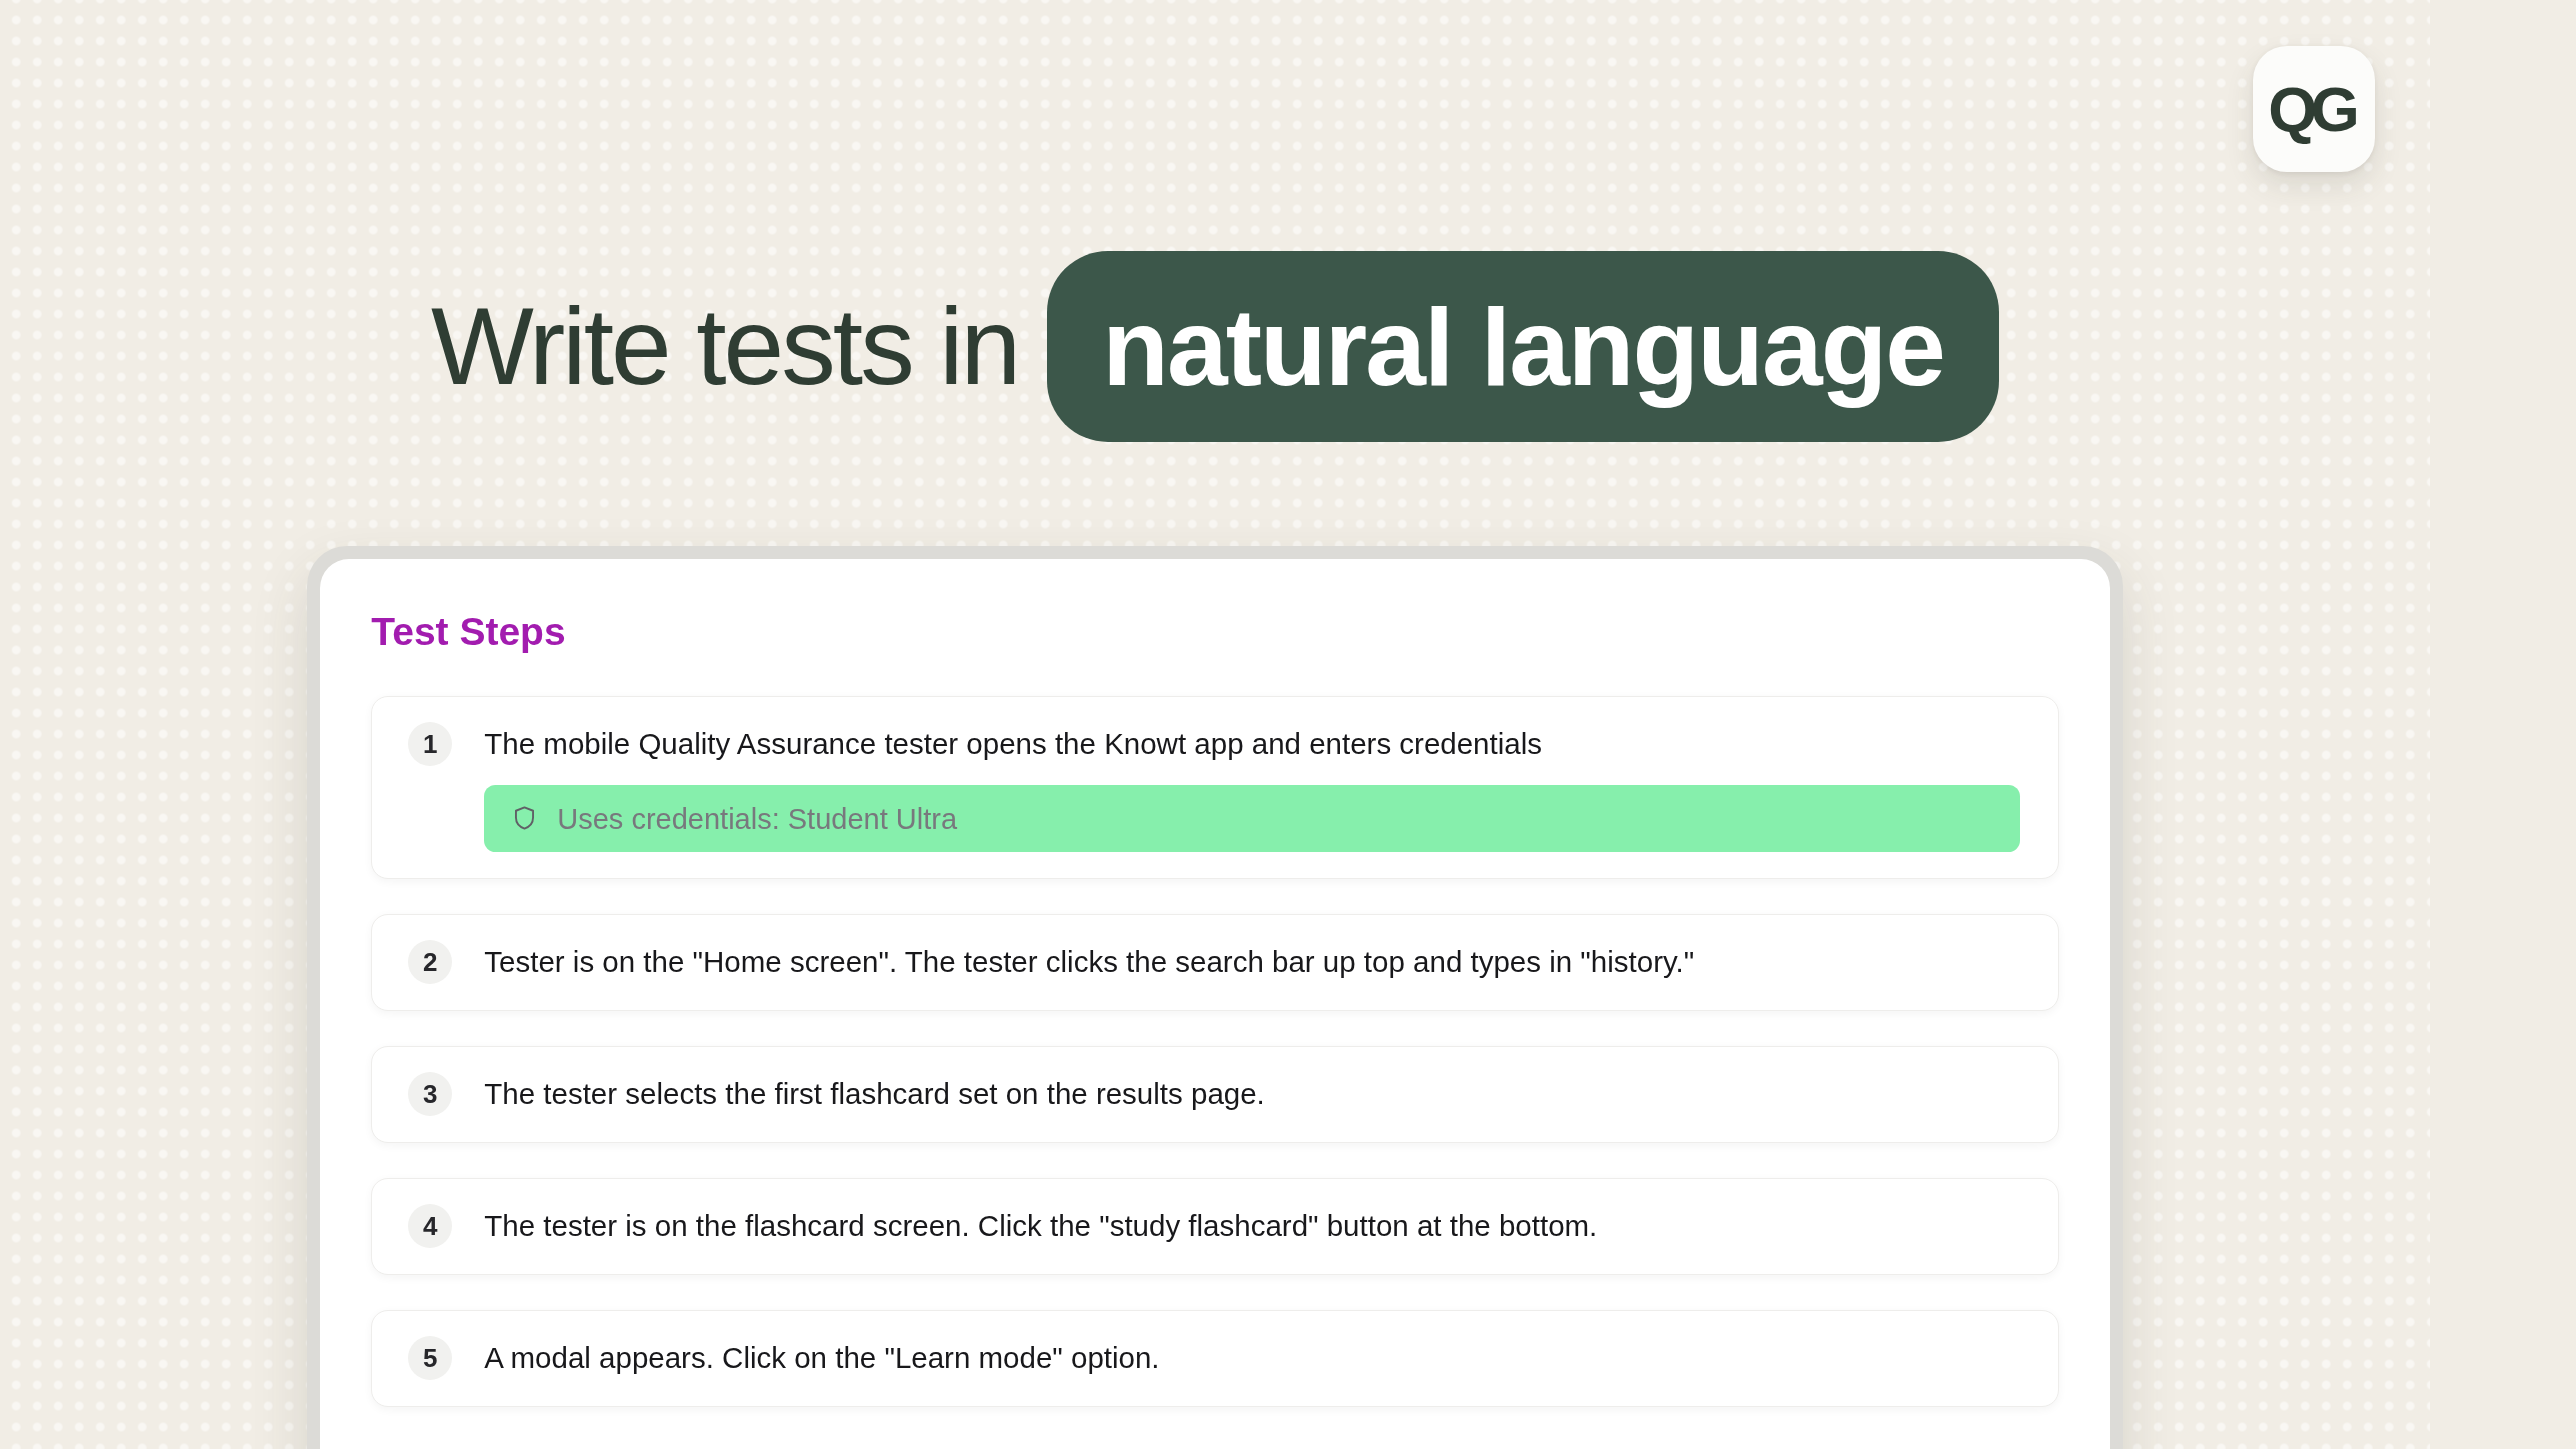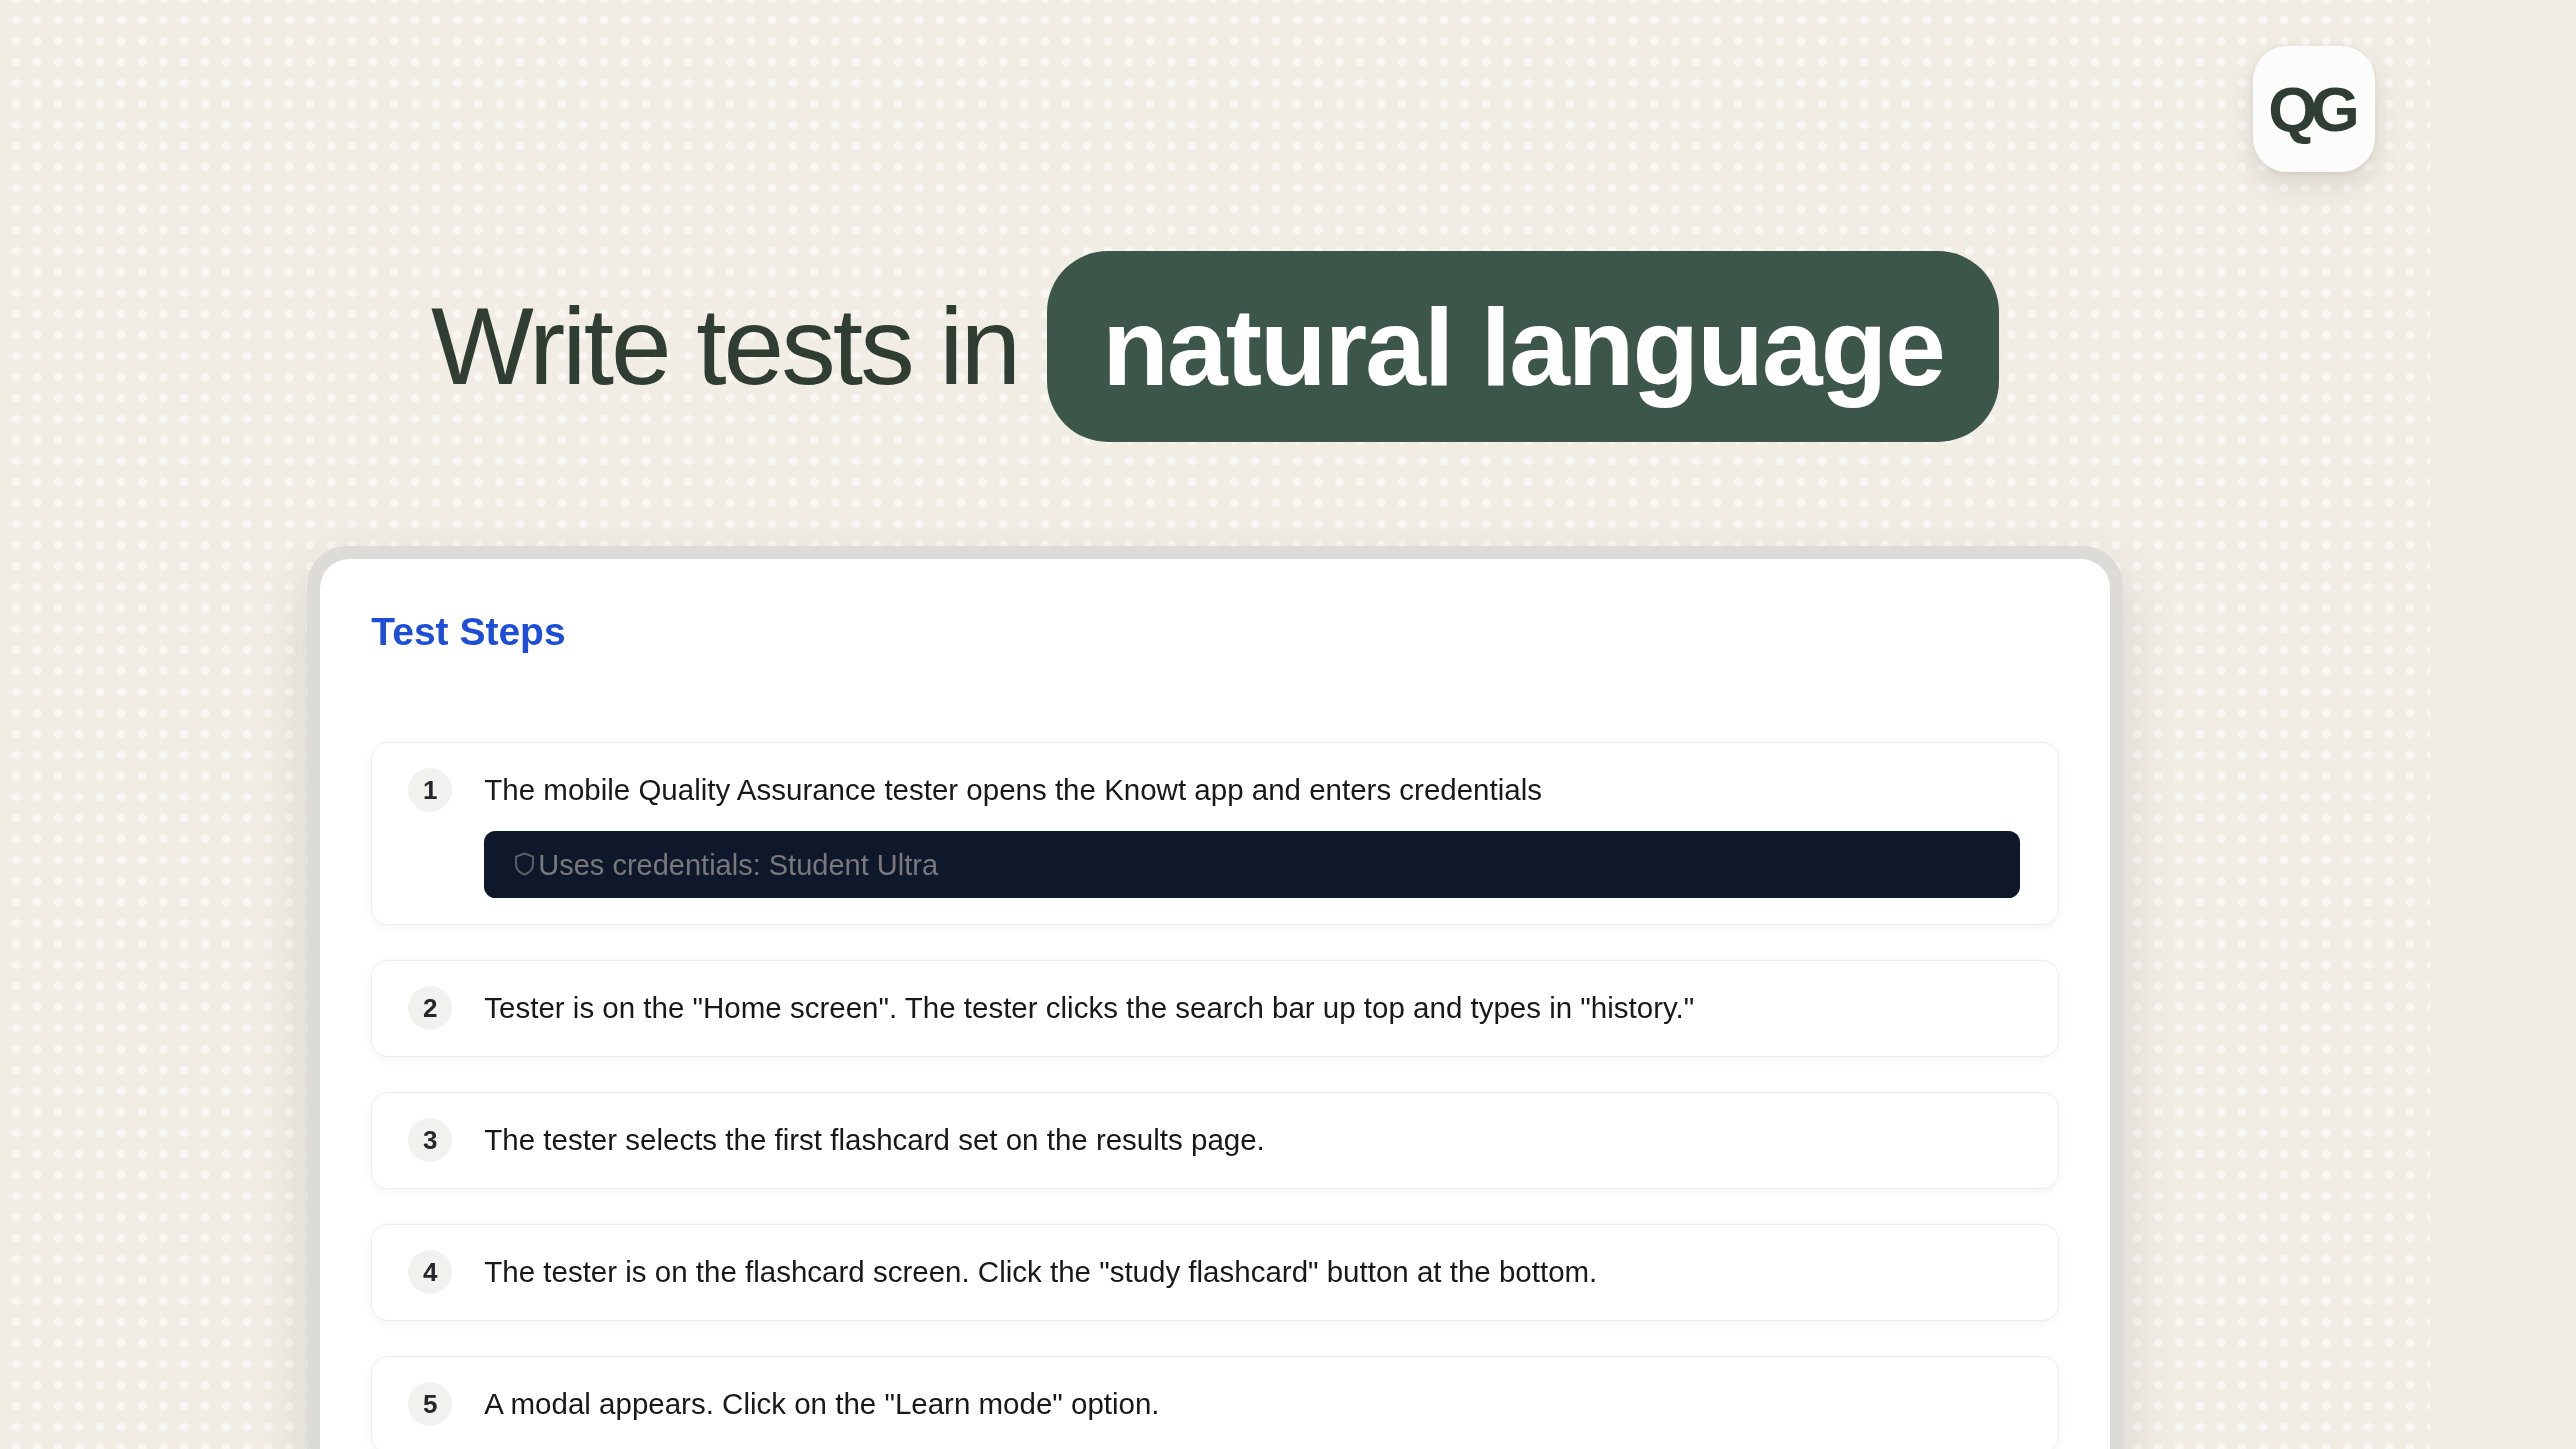--- a/index.html
+++ b/index.html
@@ -89,23 +89,23 @@
     width: 100%;
     height: 100%;
     background: #ffffff;
     border-radius: 29px;
     padding: 50px 51px 0 51px;
     overflow: hidden;
   }
   .card-title {
     font-size: 39px;
     font-weight: 700;
-    color: #1d4ed8;
+    color: #a21caf;
     line-height: 46px;
-    margin-bottom: 87px;
+    margin-bottom: 41px;
   }
 
   .steps {
     display: flex;
     flex-direction: column;
     gap: 35px;
   }
   .step-row {
     background: #ffffff;
     border: 1.9px solid #eeedeb;
@@ -134,25 +134,26 @@
     flex: 1;
     min-width: 0;
   }
   .step-text {
     font-size: 29.5px;
     color: #18181b;
     line-height: 44px;
   }
   .cred-box {
     margin-top: 19px;
-    background: #0f172a;
+    background: #86efac;
     border-radius: 11.4px;
     padding: 15.2px 27px;
     display: flex;
     align-items: center;
+    gap: 19px;
     min-height: 67px;
     text-align: center;
   }
   .cred-box svg {
     flex: none;
     display: block;
   }
   .cred-text {
     font-size: 29px;
     color: #78787d;

